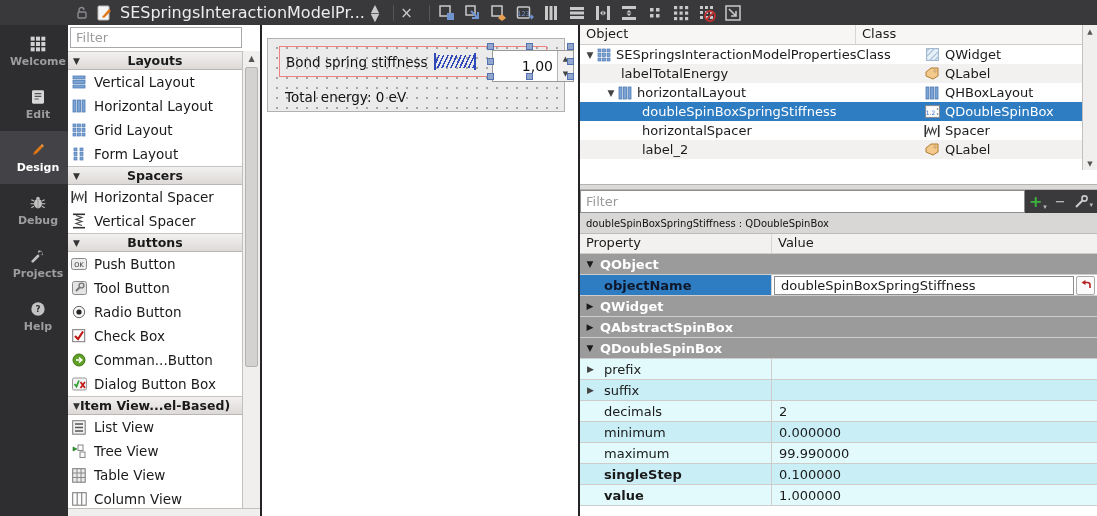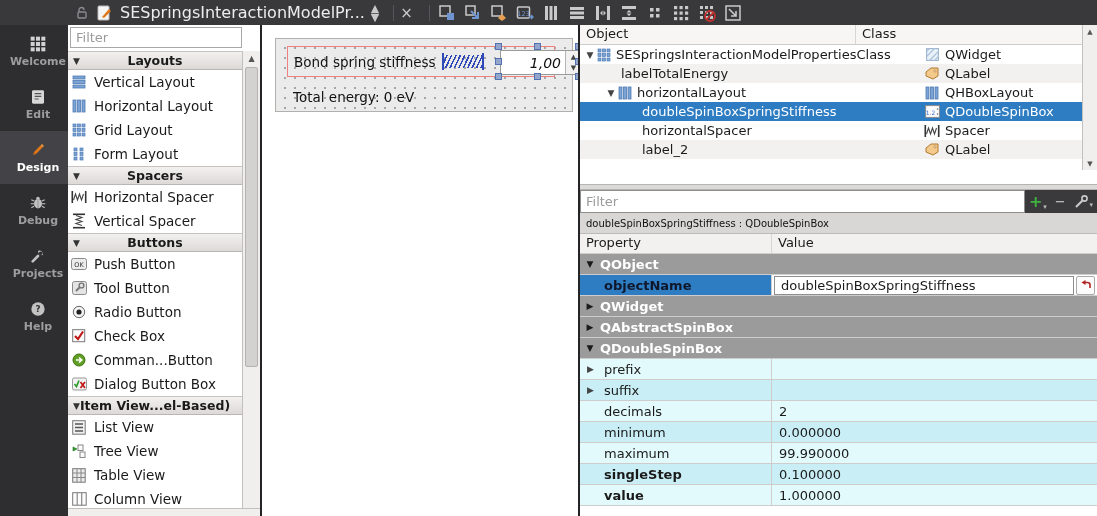--- a/index.html
+++ b/index.html
@@ -35,28 +35,28 @@
   .wb-item { height:24px; display:flex; align-items:center; padding-left:3px; gap:7px; font-size:13.5px; }
   .icn { width:16px; height:16px; display:inline-flex; align-items:center; justify-content:center; flex:0 0 16px; }
   #wb-vscroll { position:absolute; right:0; top:26px; width:18px; bottom:8px; background:#f0efee; border-left:1px solid #c2c0be; }
   #wb-vscroll .sb-btn { height:15px; display:flex; align-items:center; justify-content:center; font-size:8px; color:#555; }
   #wb-vscroll .sb-thumb { position:absolute; left:2px; right:2px; top:16px; height:300px; background:#d4d2d0; border:1px solid #b5b3b1; border-radius:2px; }
   #wb-hscroll { position:absolute; left:0; bottom:0; width:192px; height:8px; background:#f0efee; border-top:1px solid #c2c0be; }
 
   
   #formarea { position:absolute; left:262px; top:25px; width:316px; height:491px; background:#ffffff; }
   #formwidget { position:absolute; left:5px; top:13px; width:298px; height:74px; background:#ebebeb; border:1px solid #b3b1ae;
-    background-image:radial-gradient(#a5a5a5 0.8px, transparent 1px); background-size:10px 10px; background-position:4px 4px;margin-left:8px; }
+    background-image:radial-gradient(#a5a5a5 0.8px, transparent 1px); background-size:10px 10px; background-position:4px 4px; }
   #hlayout-rect { position:absolute; left:11px; top:7px; width:268px; height:31px; border:1px solid #ee8080; display:flex; align-items:center; padding-left:6px; }
   #form-label1 { font-size:13.5px; color:#111; }
   .spring { width:42px; height:13px; margin-left:6px; position:relative;
     background:repeating-linear-gradient(115deg,#2f49b8 0 1.5px, transparent 1.5px 4px); }
   .spring:before, .spring:after { content:""; position:absolute; top:-2px; bottom:-2px; width:2px; background:#2f49b8; }
   .spring:before { left:0; } .spring:after { right:0; }
-  #spinbox { position:absolute; left:212px; top:3px; width:82px; height:25px; background:#ffffff; border:1px solid #9a9a9a; display:flex;font-style:italic; }
+  #spinbox { position:absolute; left:212px; top:3px; width:82px; height:32px; background:#ffffff; border:1px solid #9a9a9a; display:flex; }
   #spinbox .sp-val { flex:1; display:flex; align-items:center; justify-content:flex-end; padding-right:4px; font-size:14px; color:#111; }
   #spinbox .sp-btns { width:16px; border-left:1px solid #b5b5b5; background:#f2f1f0; display:flex; flex-direction:column; }
   #spinbox .sp-btns div { flex:1; display:flex; align-items:center; justify-content:center; font-size:7px; color:#444; }
   .handle { position:absolute; width:7px; height:7px; background:#93a7cc; border:1px solid #5572b0; }
   #form-label2 { position:absolute; left:17px; top:50px; font-size:13.5px; color:#111; }
 
   
   #rightpanel { position:absolute; left:578px; top:25px; width:519px; height:491px; background:#ffffff; border-left:2px solid #242427; }
 
   

